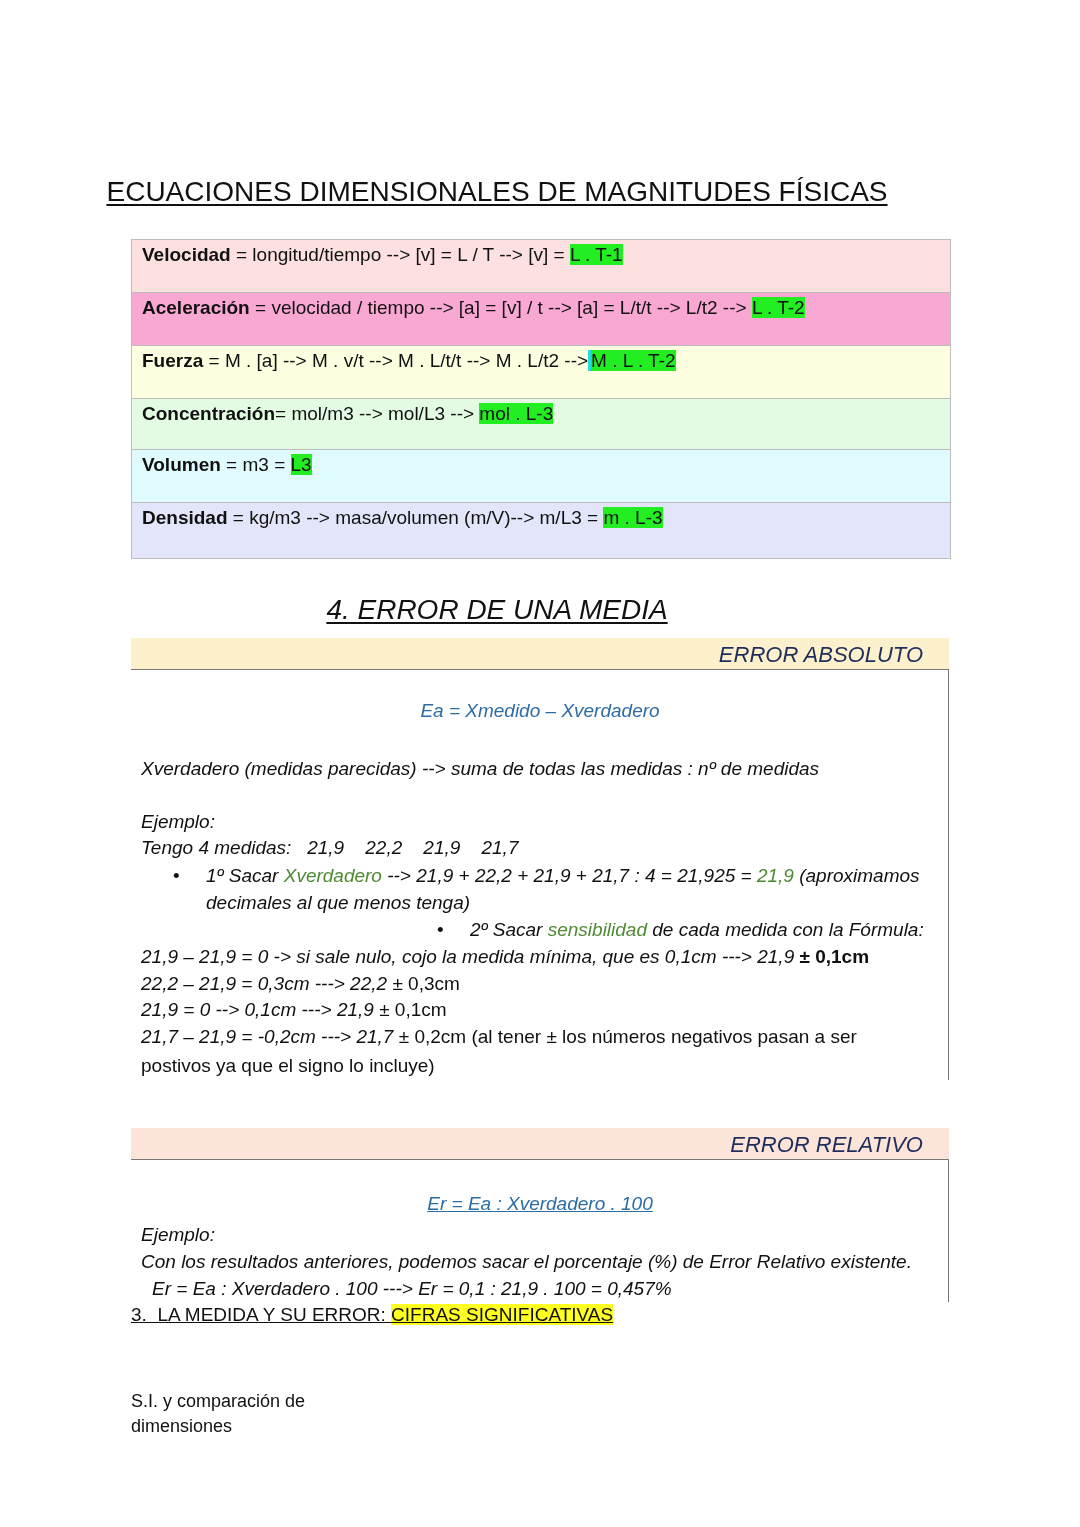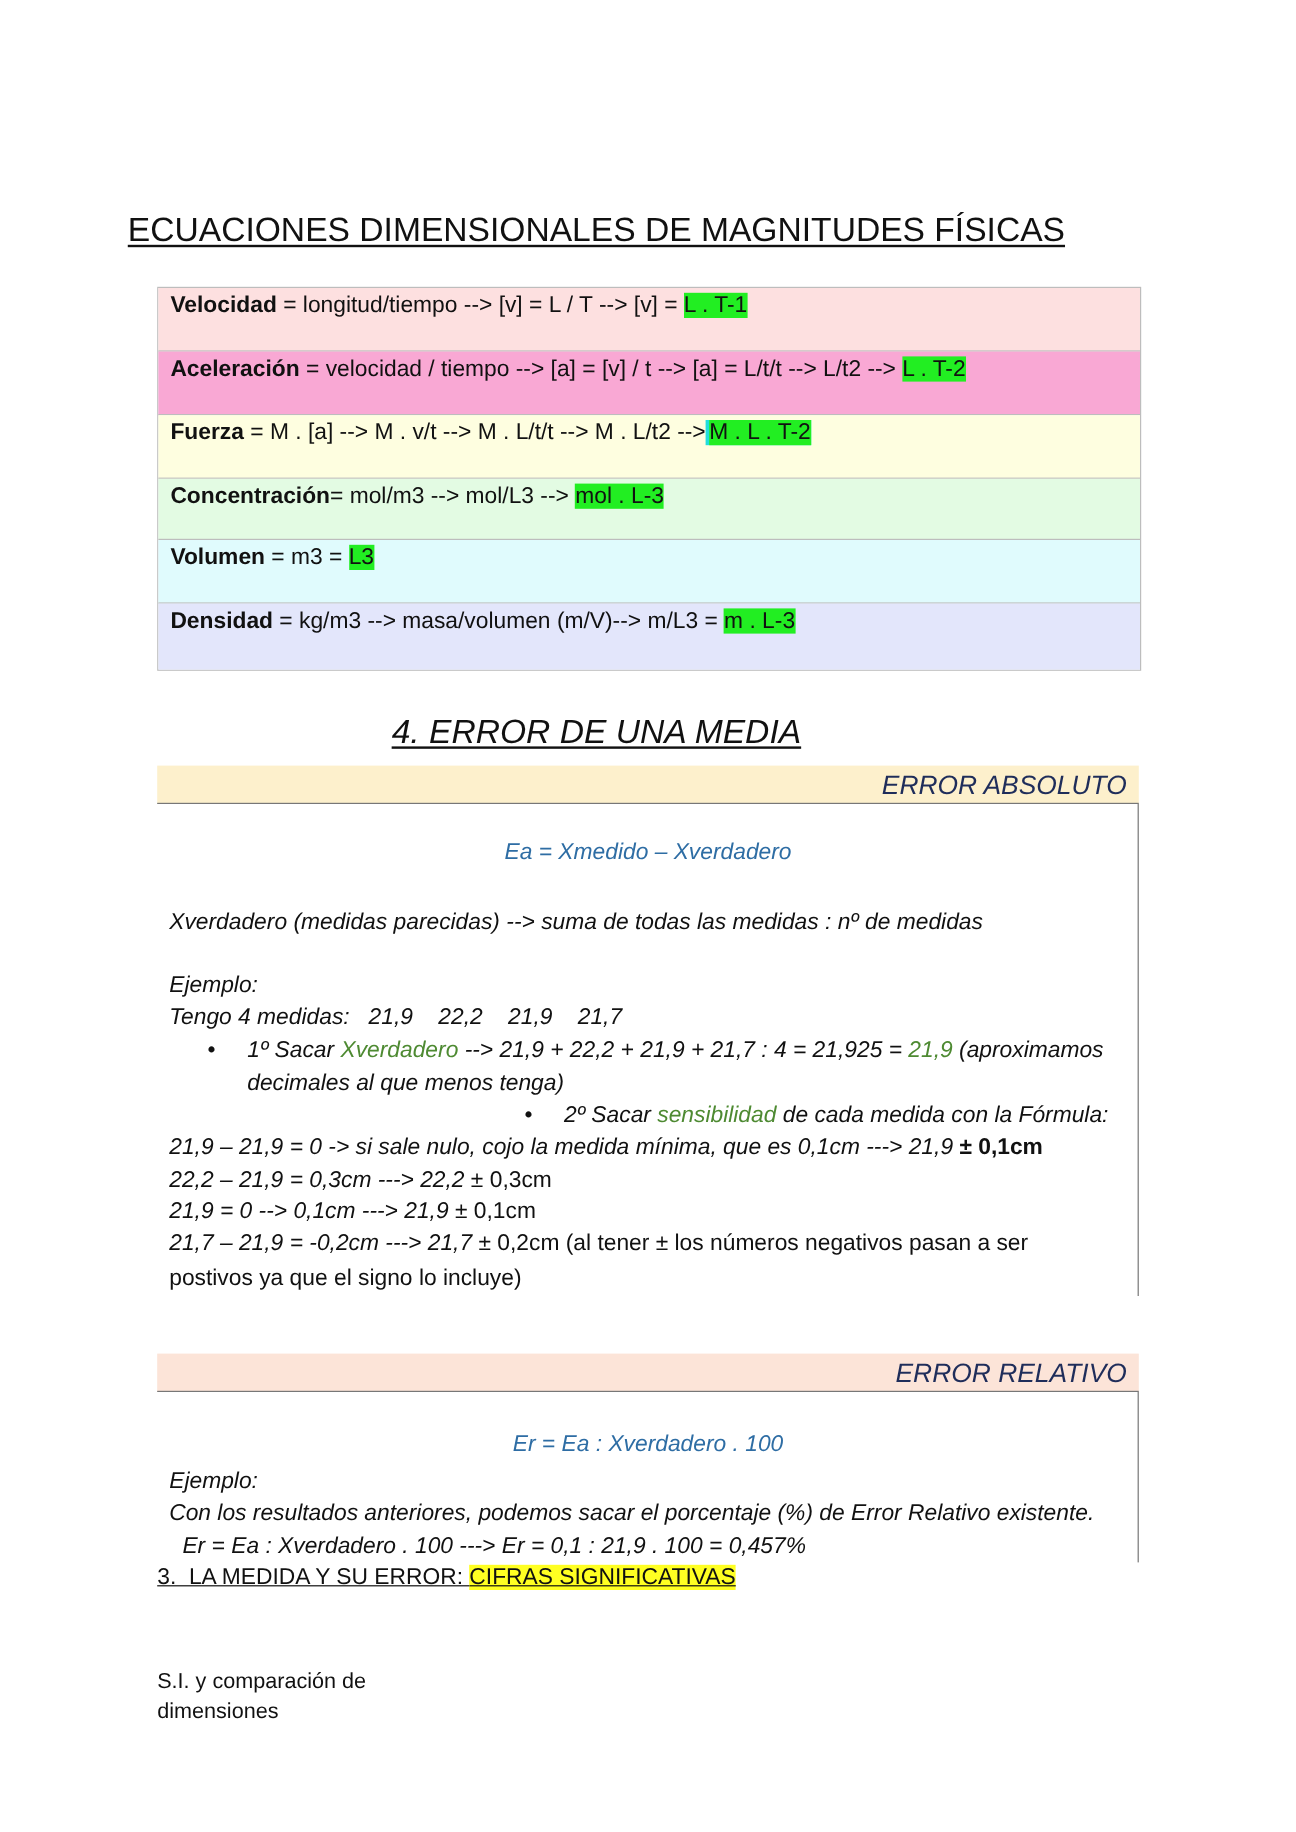--- a/index.html
+++ b/index.html
@@ -9,21 +9,21 @@
     .title { left: 0; width: 994px; text-align: center; font-size: 28px; }
     .title span { text-decoration: underline; text-underline-offset: 3px; }
     .dim-table { left: 131px; top: 239px; width: 818px; border: 1px solid #bdbdbd; }
     .row { height: 53px; border-bottom: 1px solid #bdbdbd; box-sizing: border-box; padding: 4px 10px 0 10px; font-size: 19px; }
     .row:last-child { border-bottom: none; }
     .row.h50 { height: 51px; }
     .row b { font-weight: bold; }
     .hl { background: #22ee22; }
     .hl-cyan { background: #22dddd; padding-left: 3px; }
     .sec-head { left: 131px; width: 818px; height: 32px; text-align: right; font-style: italic; color: #1f2d5a;
-      font-size: 22px; box-sizing: border-box; padding-right: 10px; border-bottom: 1px solid #777; line-height: 34px; }
+      font-size: 22px; box-sizing: border-box; padding-right: 26px; border-bottom: 1px solid #777; line-height: 34px; }
     .sec-box { left: 131px; width: 817px; border-right: 1px solid #777; }
     .formula { left: 131px; width: 818px; text-align: center; font-style: italic; color: #2e6da4; font-size: 19px; }
     .txt { left: 141px; font-size: 19px; font-style: italic; }
     .green { color: #4e8a32; }
     .upright { font-style: normal; }
     .bullet { position: absolute; font-style: normal; }
     .cifras { background: #ffff22; }
     .footer { left: 131px; font-size: 18px; line-height: 25px; }
   </style>
 </head>
@@ -91,21 +91,21 @@
 <div class="abs txt" style="top:1026px;">
   <span>21,7 – 21,9 = -0,2cm ---&gt; 21,7 </span><span class="upright">± 0,2cm (al tener ± los números negativos pasan a ser</span>
 </div>
 <div class="abs txt upright" style="top:1055px;">postivos ya que el signo lo incluye)</div>
 
 <div class="abs sec-head" style="top:1128px; background:#fce4d8;">
   <span>ERROR RELATIVO</span>
 </div>
 <div class="abs sec-box" style="top:1160px; height:142px;"></div>
 
-<div class="abs formula" style="top:1193px;">Er = Ea : Xverdadero . 100</div>
+<div class="abs formula" style="top:1193px;text-decoration:underline;">Er = Ea : Xverdadero . 100</div>
 <div class="abs txt" style="top:1224px;">Ejemplo:</div>
 <div class="abs txt" style="top:1251px;">Con los resultados anteriores, podemos sacar el porcentaje (%) de Error Relativo existente.</div>
 <div class="abs txt" style="top:1278px;margin-left:11px;">Er = Ea : Xverdadero . 100 ---&gt; Er = 0,1 : 21,9 . 100 = 0,457%</div>
 
 <div class="abs" style="left:131px; top:1304px; font-size:19px; text-decoration:underline;">
   <span style="white-space:pre;">3.  LA MEDIDA Y SU ERROR: </span><span class="cifras">CIFRAS SIGNIFICATIVAS</span>
 </div>
 
 <div class="abs footer" style="top:1389px;">
   <div>S.I. y comparación de</div>

